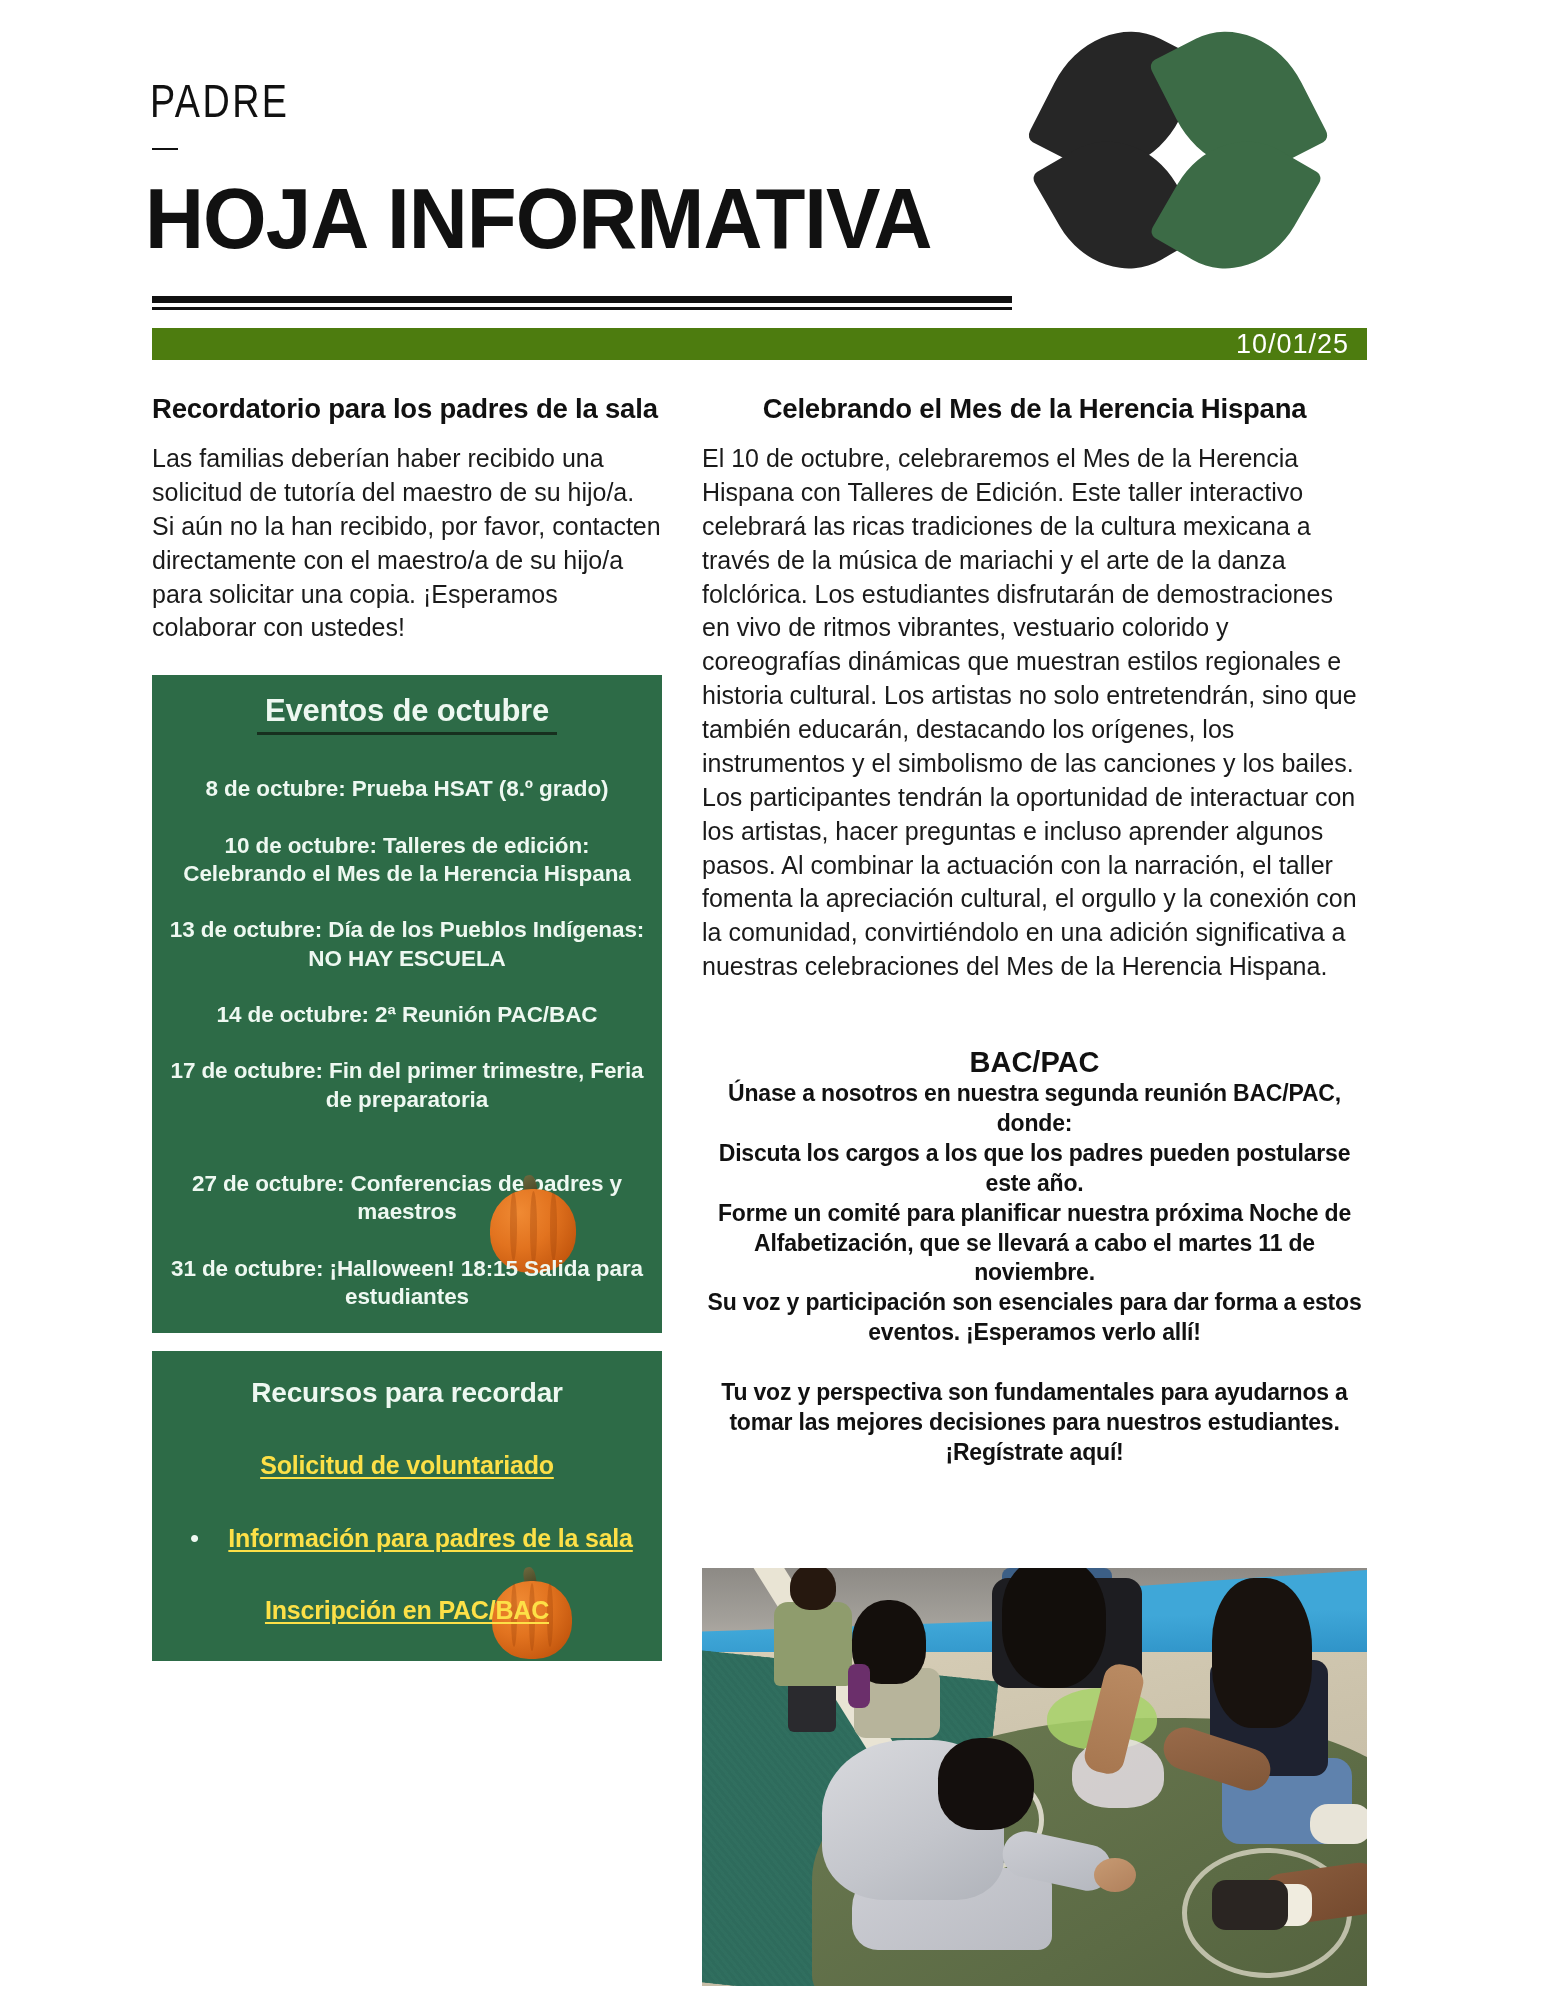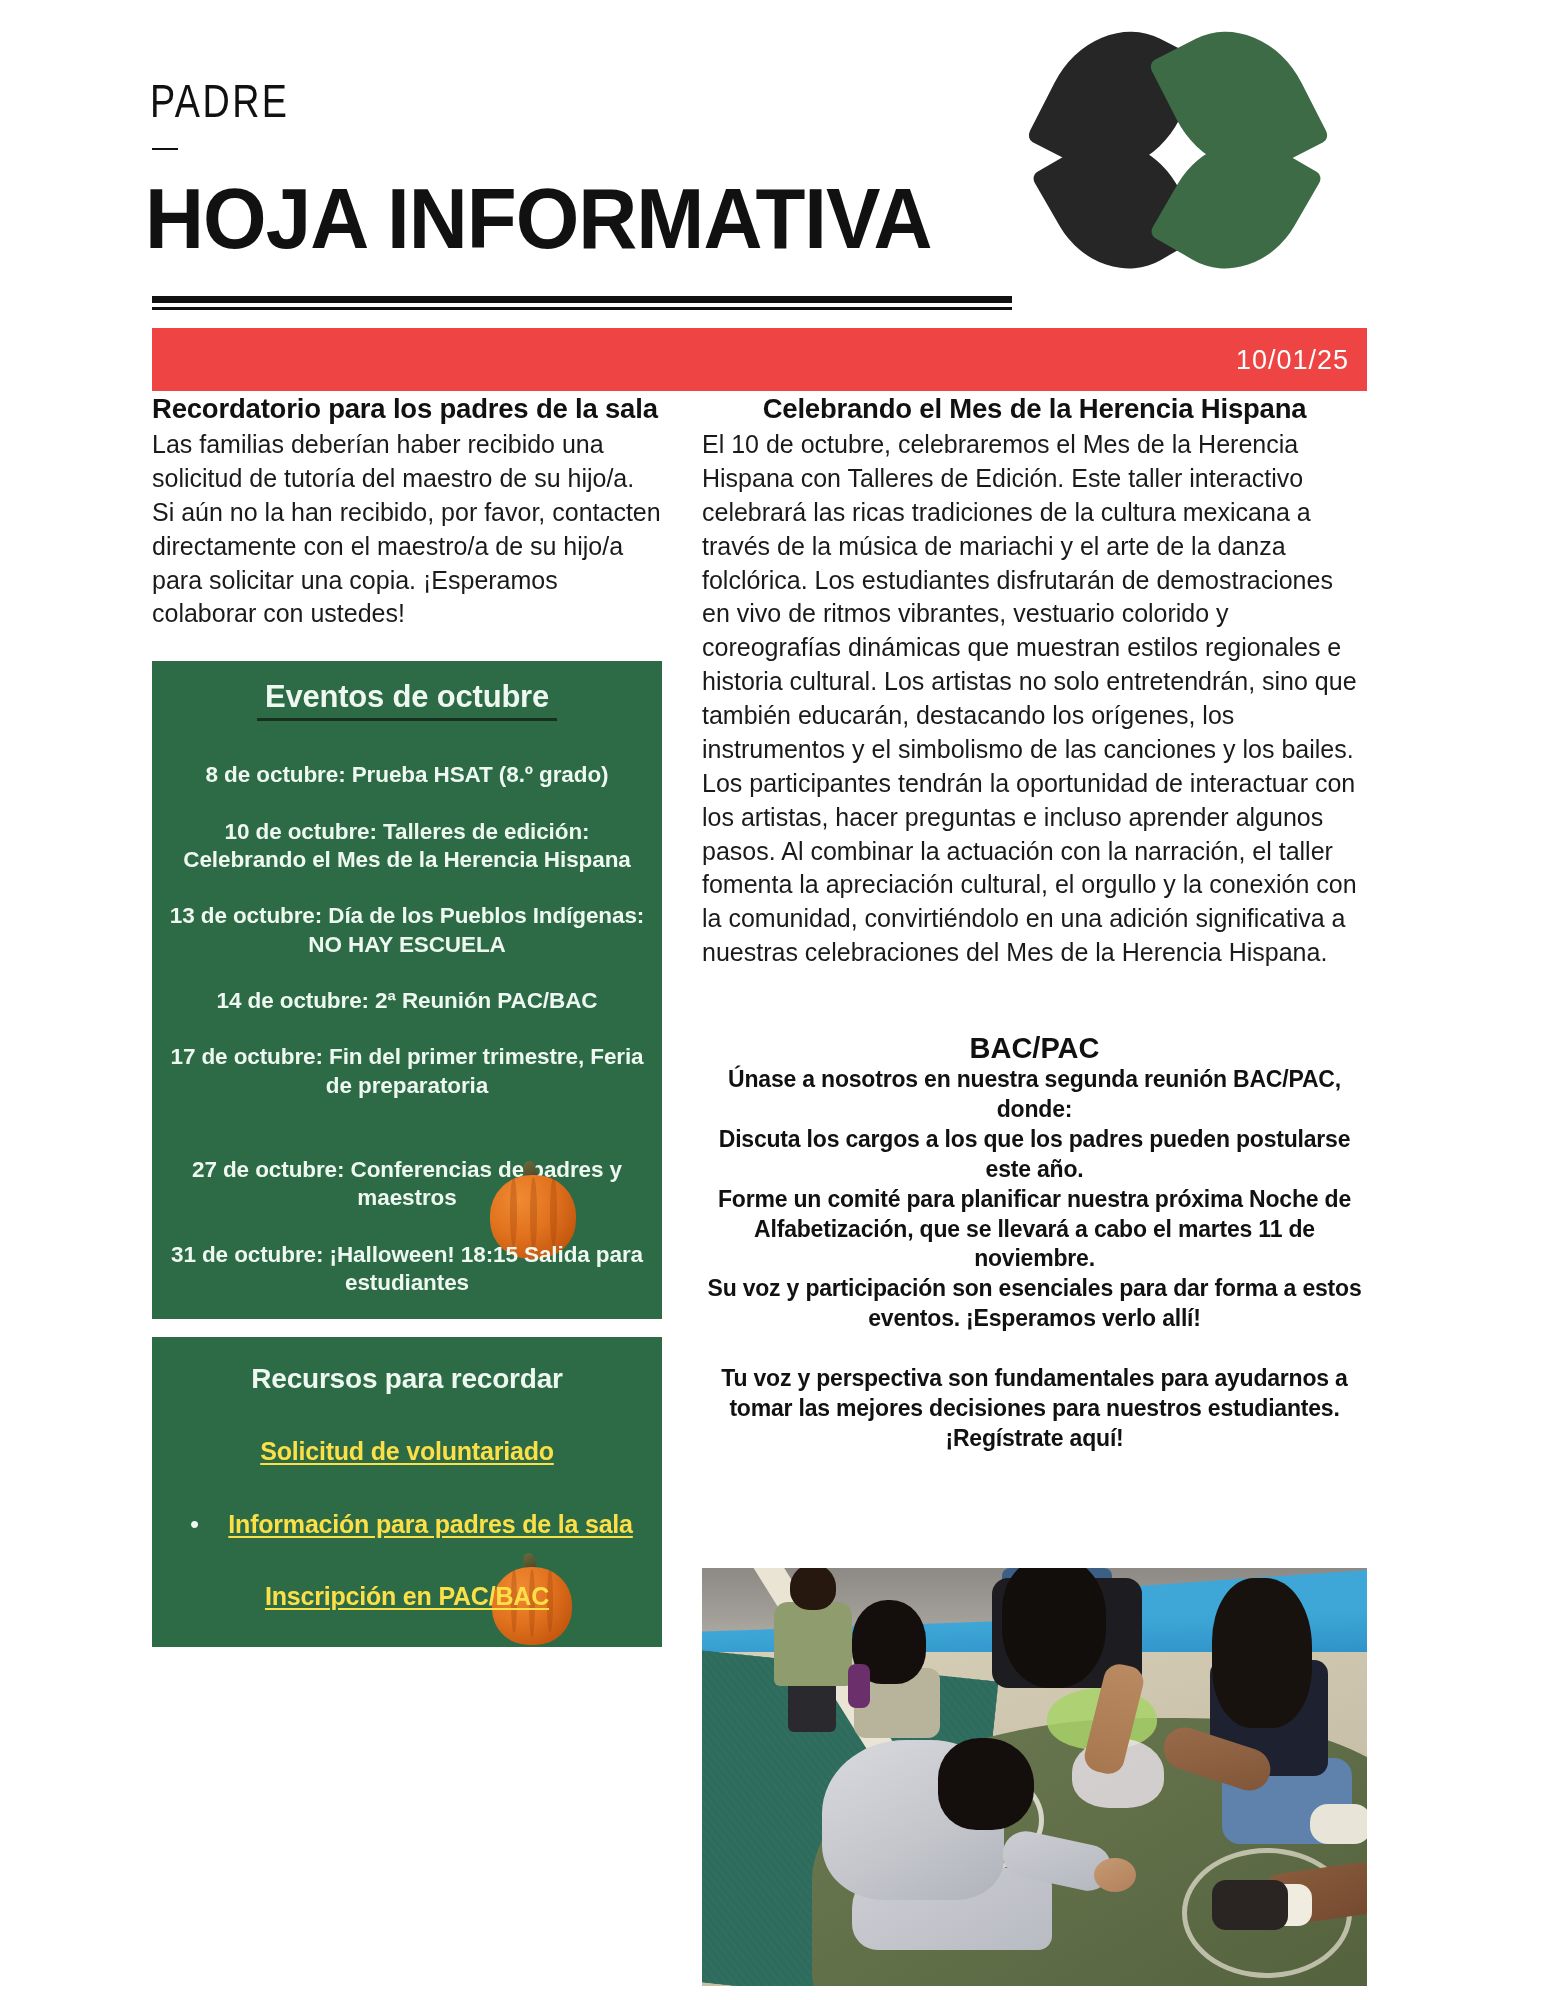--- a/index.html
+++ b/index.html
@@ -35,21 +35,21 @@
   .rule-thick {
     position: absolute; left: 152px; top: 296px;
     width: 860px; height: 7px; background: #111;
   }
   .rule-thin {
     position: absolute; left: 152px; top: 307px;
     width: 860px; height: 3px; background: #111;
   }
   .datebar {
     position: absolute; left: 152px; top: 328px;
-    width: 1215px; height: 63px; background: #ef4444;
+    width: 1215px; height: 32px; background: #4d7c0f;
   }
   .datebar-text {
     position: absolute; right: 18px; top: 50%;
     transform: translateY(-50%);
     color: #fff; font-size: 27px; font-weight: 400; letter-spacing: 1px;
   }
 
   
   .logo { position: absolute; left: 1035px; top: 18px; width: 290px; height: 260px; }
   .leaf { position: absolute; border-radius: 50% 8% 50% 8%; }
@@ -61,21 +61,21 @@
              background: #262626; transform: rotate(-30deg); border-radius: 6% 58% 6% 58%; }
   .leaf-br { width: 122px; height: 138px; left: 140px; top: 118px;
              background: #3c6b46; transform: rotate(30deg); border-radius: 58% 6% 58% 6%; }
 
   
   .col-left  { position: absolute; left: 152px; top: 392px; width: 510px; }
   .col-right { position: absolute; left: 702px; top: 392px; width: 665px; }
 
   .sec-head {
     font-size: 27.5px; font-weight: 700; line-height: 1.24;
-    color: #111; margin-bottom: 2px; letter-spacing: -0.2px;
+    color: #111; margin-bottom: 16px; letter-spacing: -0.2px;
   }
   .sec-head.center { text-align: center; }
   .body-txt {
     font-size: 25px; line-height: 1.355; color: #1a1a1a; font-weight: 400;
   }
 
   
   .green-box {
     background: #2d6b47; color: #f2fbf5;
     position: relative; overflow: hidden;

